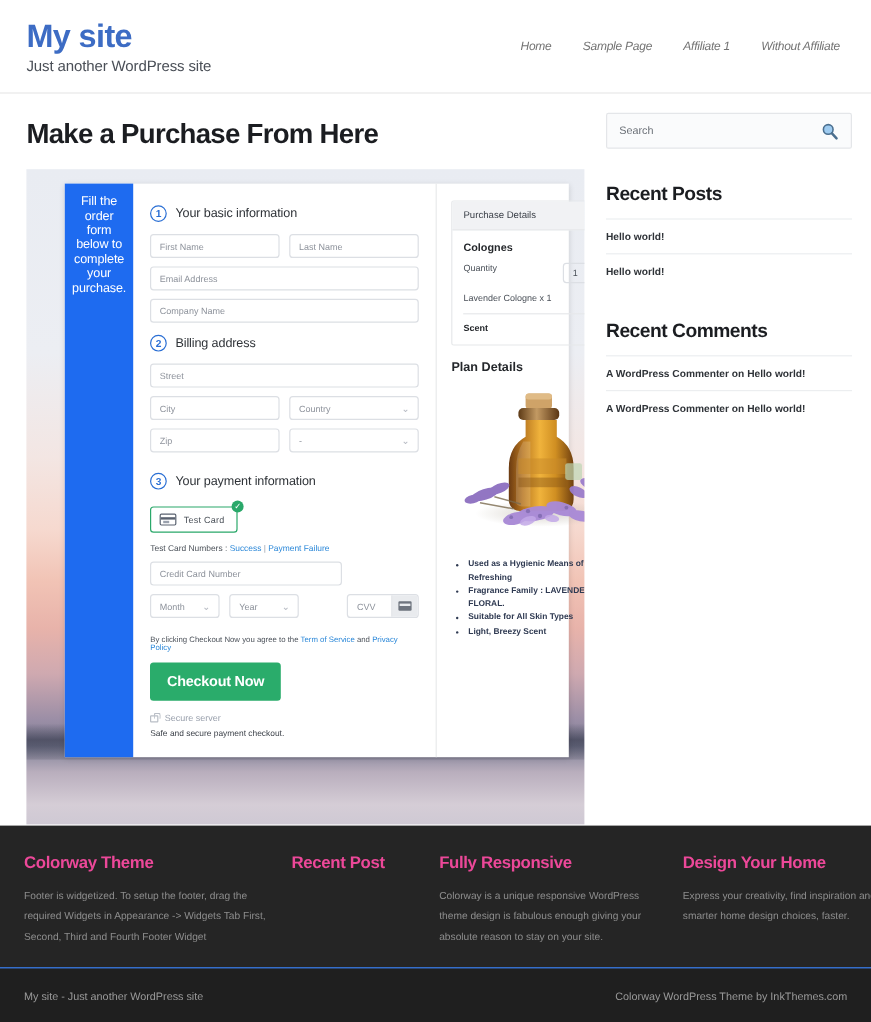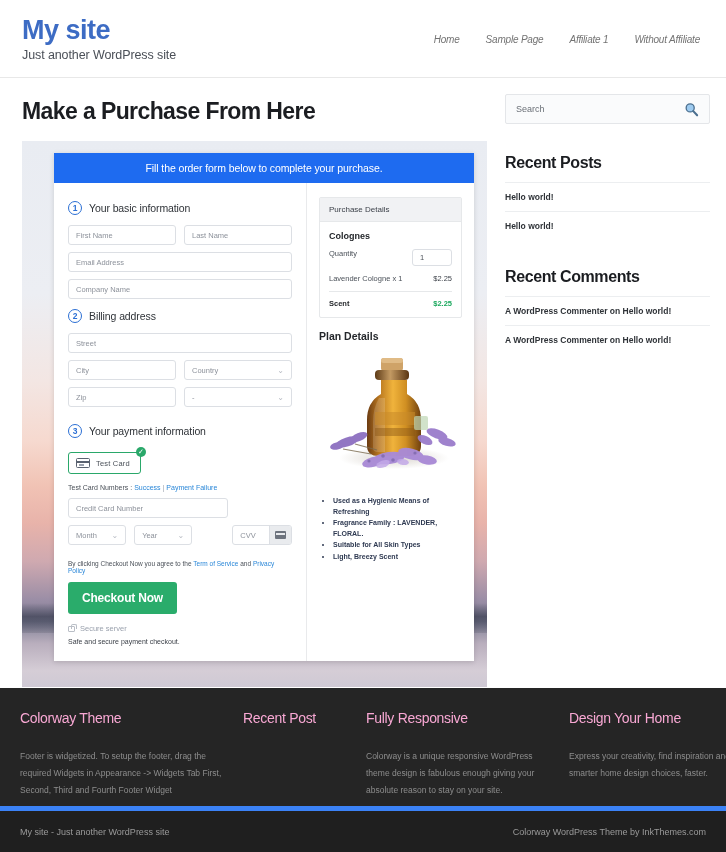--- a/index.html
+++ b/index.html
@@ -68,21 +68,21 @@
   .form-outer::after{
     content:""; position:absolute; left:0; right:0; bottom:54px; height:30px;
     background: linear-gradient(180deg, rgba(40,44,62,0) 0%, rgba(40,44,62,.55) 45%, rgba(40,44,62,.15) 100%);
     pointer-events:none;
   }
   .form-card {
     position: relative; z-index: 3;
     margin: 12px 13px 13px 32px;
     background: #fff;
     box-shadow: 0 1px 5px rgba(0,0,0,0.14);
-    display: flex; flex-direction: column;
+    display: flex; flex-direction: row;
   }
   .form-banner {
     background: #1e6bf0; color: #fff;
     text-align: center; font-size: 10.5px;
     padding: 9px 6px; letter-spacing: -0.1px;
   }
   .form-body { display: flex; }
   .form-left { width: 252px; padding: 14px 14px 16px 14px; }
   .form-right { width: 168px; padding: 14px 12px 16px 12px; border-left: 1px solid #e9eaec; }
 
@@ -221,31 +221,31 @@
   }
   .footer-cols {
     display: flex; padding: 22px 20px 0 20px; gap: 18px;
   }
   .fcol { flex: 1 1 0; }
   .fcol.w1 { flex: 0 0 205px; }
   .fcol.w2 { flex: 0 0 105px; }
   .fcol.w3 { flex: 0 0 185px; }
   .fcol.w4 { flex: 0 0 190px; }
   .fcol h4 {
-    font-size: 14px; font-weight: normal; color: #f9a8d4;
-    margin: 0 0 22px 0; letter-spacing: -0.3px;
+    font-size: 14px; font-weight: bold; color: #ec4899;
+    margin: 0 0 12px 0; letter-spacing: -0.3px;
   }
   .fcol p { font-size: 8.5px; color: #8d8d8d; line-height: 2.0; margin: 0; }
   .fcol ul { list-style: none; margin: 0; padding: 0; }
   .fcol ul li { font-size: 8.5px; color: #8d8d8d; line-height: 2.0; }
   .footer-bottom {
     position: absolute; left: 0; bottom: 0; width: 726px; height: 46px;
     background: #1f1f1f; display: flex; align-items: center;
     justify-content: space-between; padding: 0 20px;
-    border-top: 5px solid #3b82f6;
+    border-top: 1px solid #3b82f6;
   }
   .footer-bottom span { font-size: 9px; color: #9a9a9a; }
 </style>
 </head>
 <body>
 
 <div class="page">
 
   <div class="site-header">
     <div class="brand">

